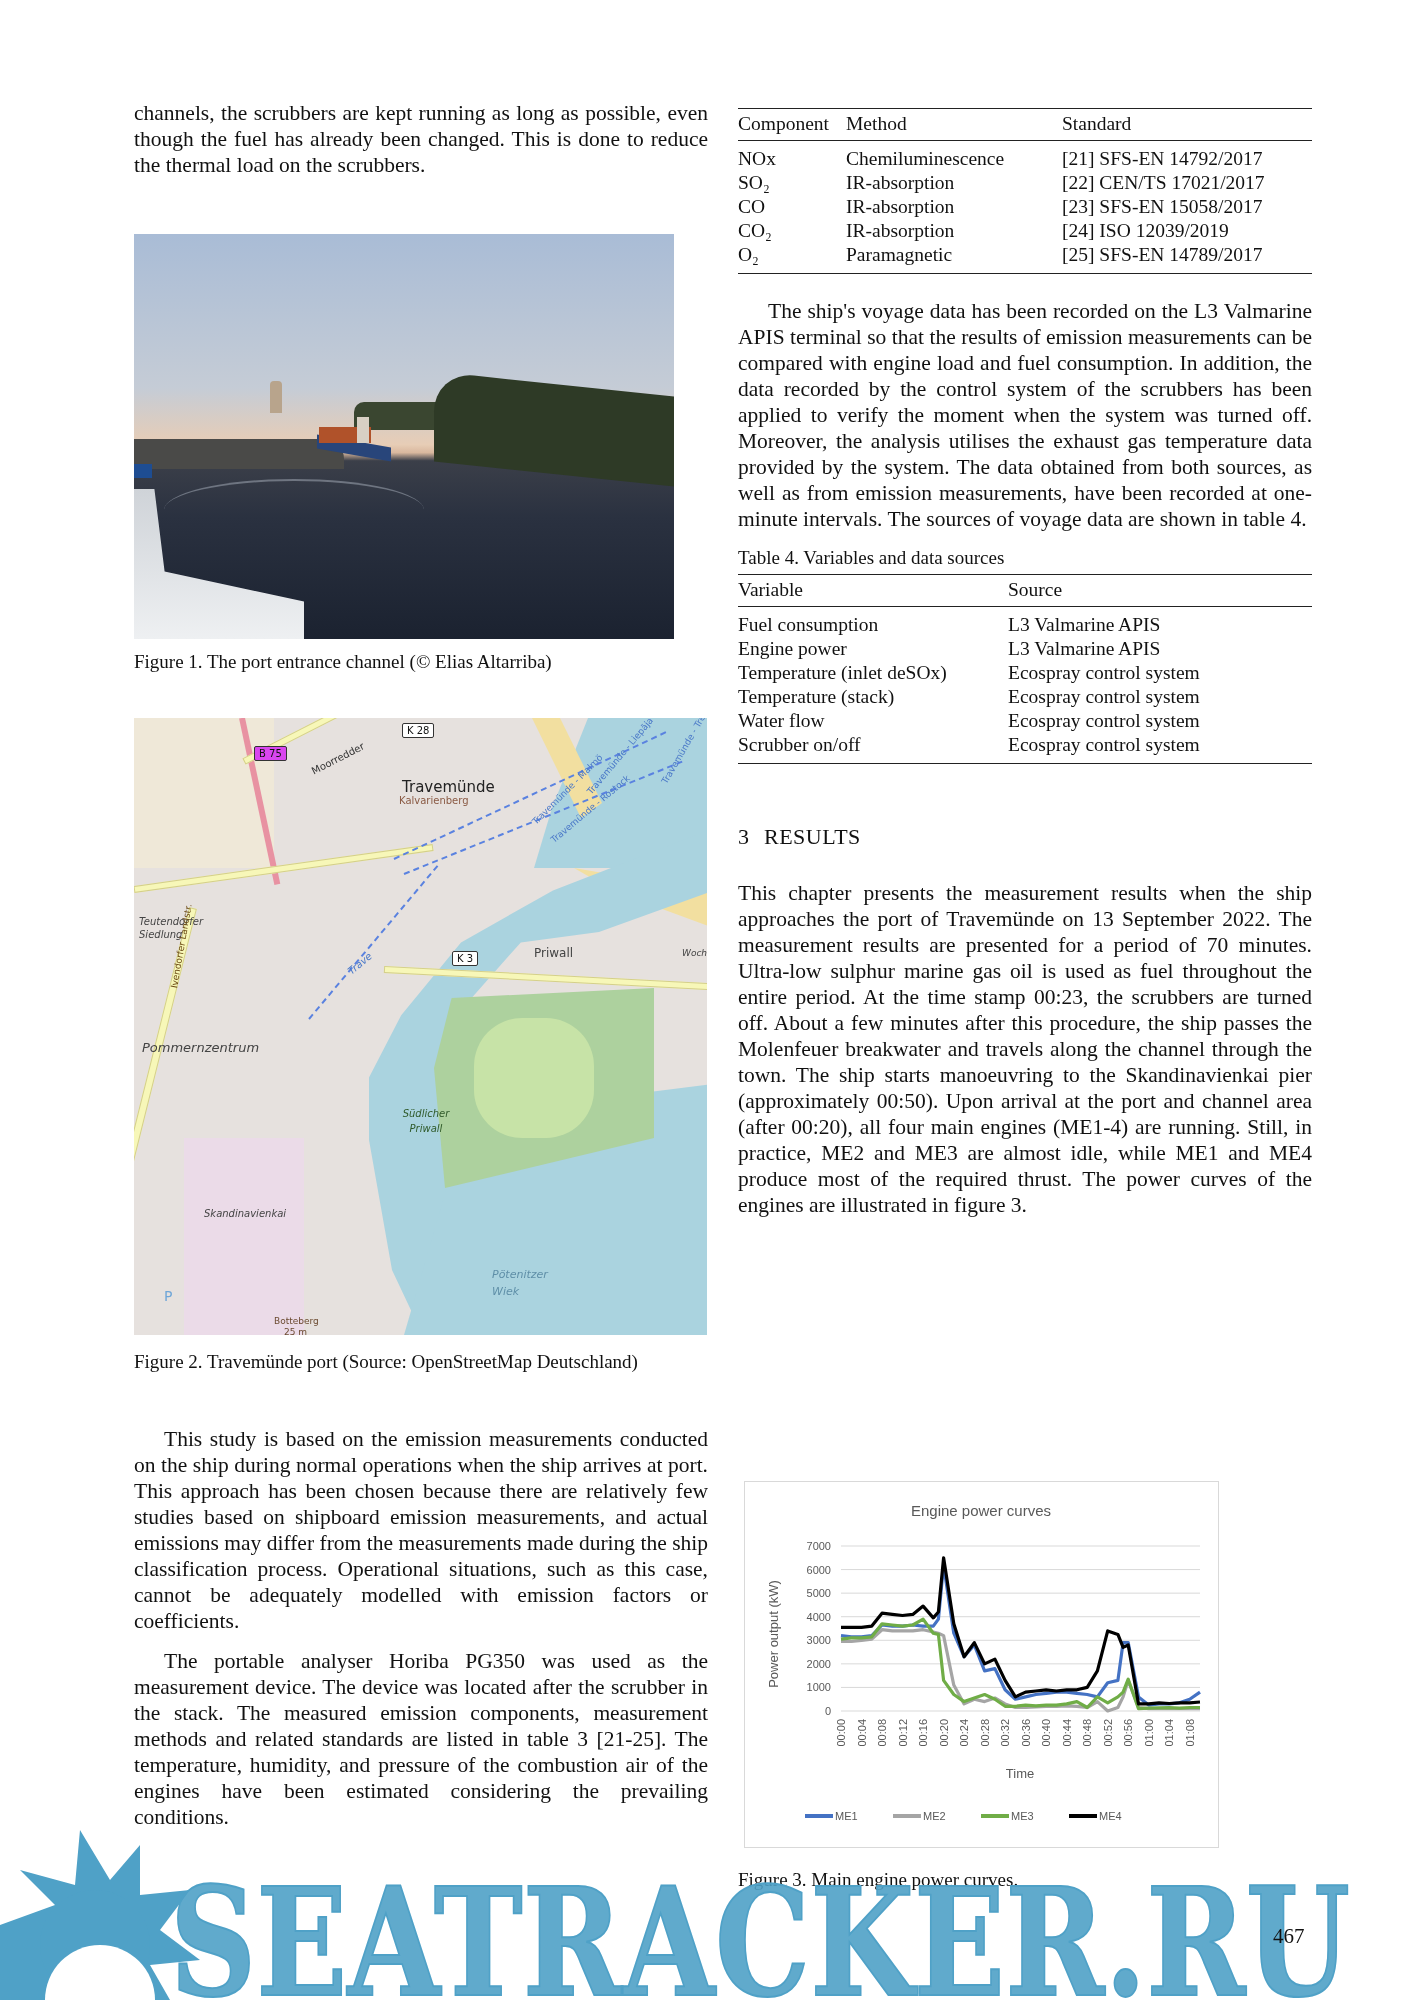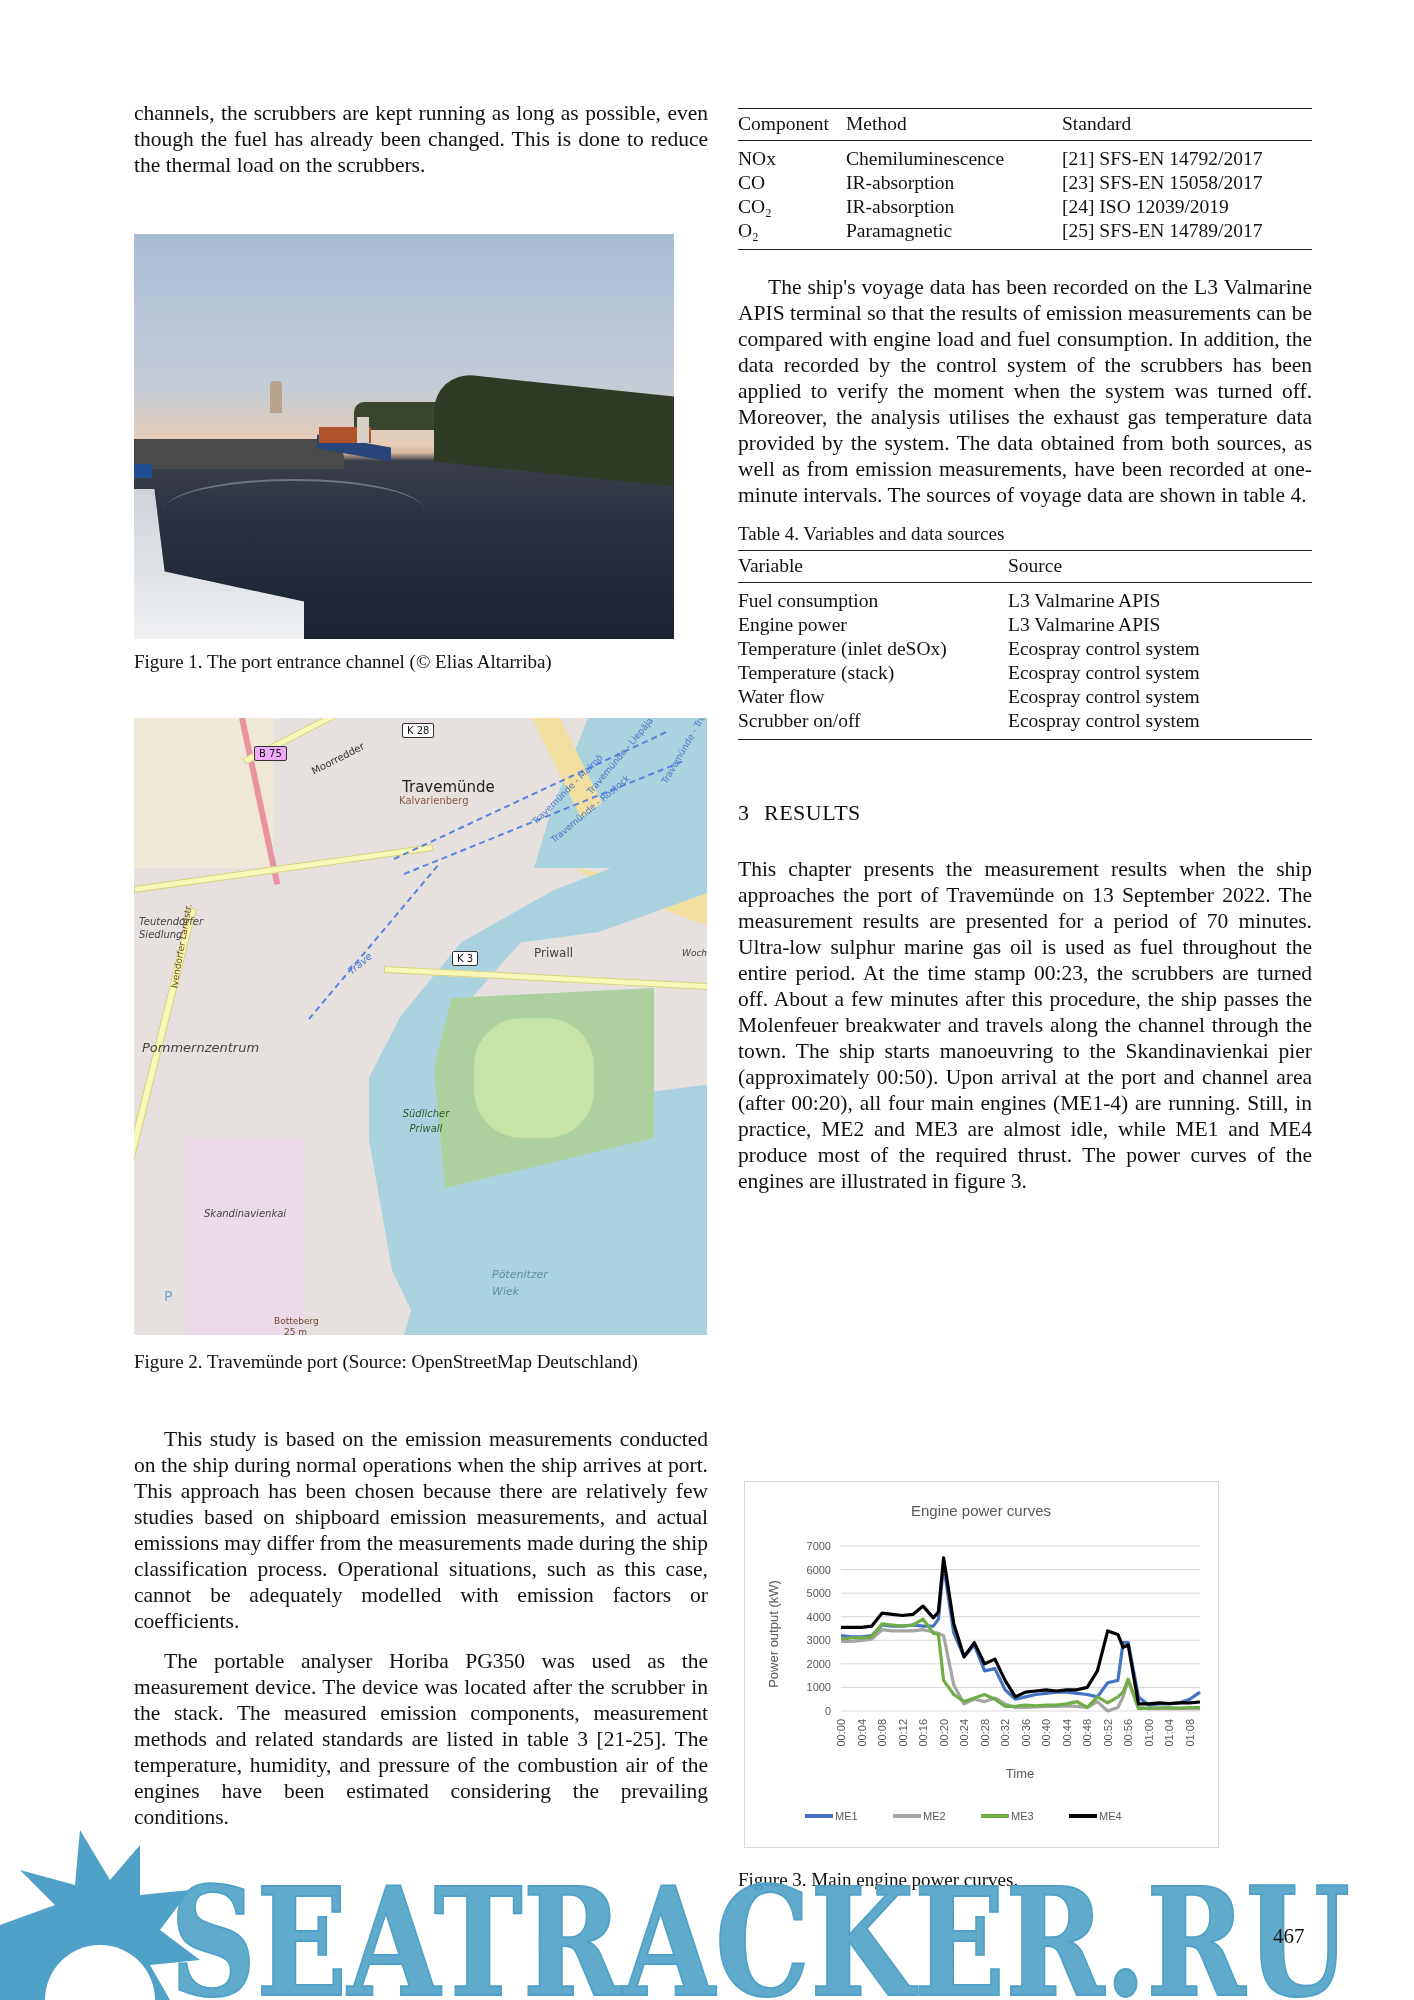--- a/index.html
+++ b/index.html
@@ -37,21 +37,21 @@
   .map { position: absolute; left: 134px; top: 718px; width: 573px; height: 617px; overflow: hidden; background: #e6e1de; }
   .map .sea { position: absolute; background: #aad3df; }
   .map .green { position: absolute; background: #c7e3a7; }
   .map .green2 { position: absolute; background: #add19e; }
   .map .sand { position: absolute; background: #f2dfa0; }
   .map .pink { position: absolute; background: #ebdbe8; }
   .map .road-y { position: absolute; background: #f7f7b8; border: 1px solid #d4cf8b; }
   .map .road-r { position: absolute; background: #e892a2; }
   .map .lbl { position: absolute; font-family: "DejaVu Sans", sans-serif; white-space: nowrap; }
   .map .shield { position: absolute; font-family: "DejaVu Sans", sans-serif; font-size: 10px; padding: 1px 4px; border: 1px solid #333; border-radius: 2px; background: #fff; }
-  .map .shield.yellow { background: #f0abfc; }
+  .map .shield.yellow { background: #d946ef; }
   .map .lane { position: absolute; border-top: 2px dashed #5a82e0; }
   
   .chart-box { position: absolute; left: 744px; top: 1481px; width: 473px; height: 365px; border: 1px solid #d9d9d9; background: #fff; }
   .chart-box svg { position: absolute; left: 0; top: 0; }
   
   .wm { position: absolute; left: 0; top: 1830px; width: 1414px; height: 170px; pointer-events: none; }
   .page-num { position: absolute; left: 1273px; top: 1924px; font-size: 21px; }
 </style>
 </head>
 <body>
@@ -151,20 +151,25 @@
         <th>Standard</th>
       </tr>
     </thead>
     <tbody>
       <tr>
           <td>NOx</td>
           <td>Chemiluminescence</td>
           <td>[21] SFS-EN 14792/2017</td>
         </tr>
       <tr>
+          <td>SO₂</td>
+          <td>IR-absorption</td>
+          <td>[22] CEN/TS 17021/2017</td>
+        </tr>
+      <tr>
           <td>CO</td>
           <td>IR-absorption</td>
           <td>[23] SFS-EN 15058/2017</td>
         </tr>
       <tr>
           <td>CO₂</td>
           <td>IR-absorption</td>
           <td>[24] ISO 12039/2019</td>
         </tr>
       <tr>

